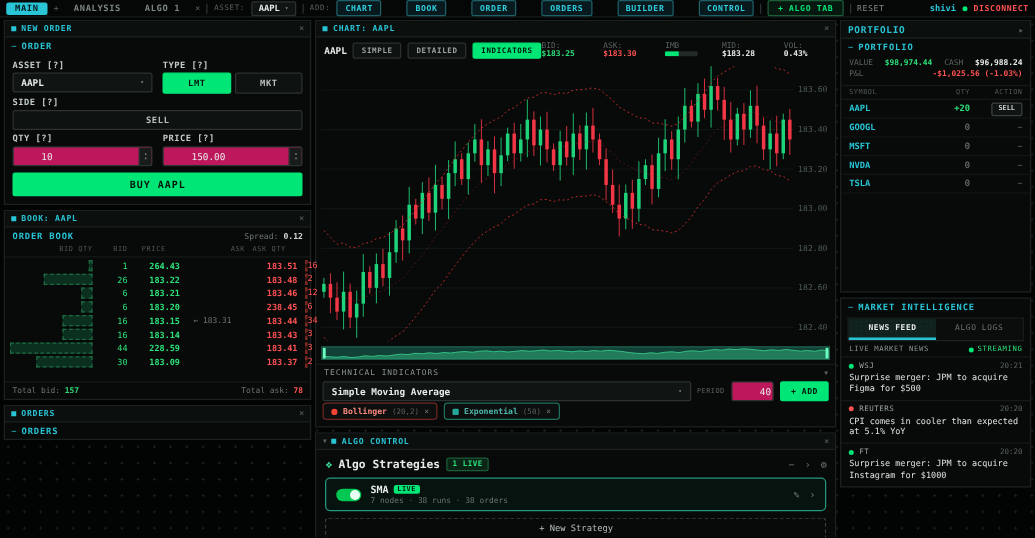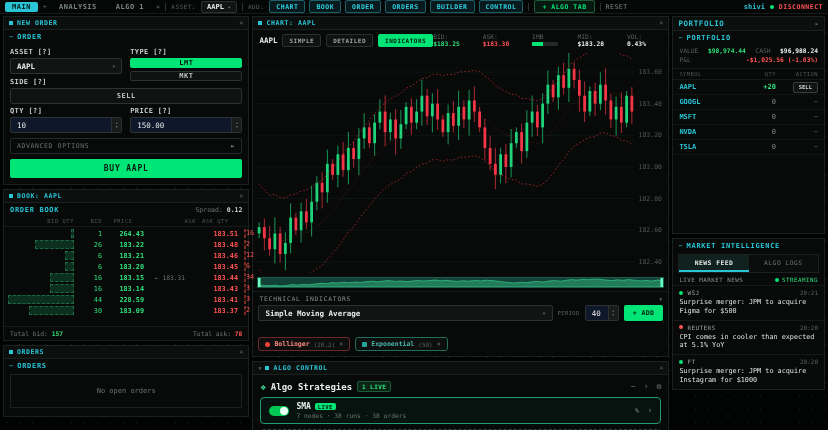--- a/index.html
+++ b/index.html
@@ -15,21 +15,21 @@
   
   .topbar{height:14px;background:#050707;border-bottom:1px solid #161c1a;display:flex;align-items:center;justify-content:space-between;padding:0 5px;white-space:nowrap;}
   .tb-left,.tb-right{display:flex;align-items:center;gap:5px;height:100%;}
   .tab{font-size:7px;font-weight:bold;color:#7d8784;padding:1px 7px;letter-spacing:.5px;cursor:pointer;}
   .tab.active{background:#29c5d6;color:#03181b;border-radius:2px;}
   .tb-glyph{color:#59635f;font-size:7px;}
   .divider{width:1px;height:8px;background:#2a3130;display:inline-block;}
   .tb-label{font-size:6px;color:#59635f;letter-spacing:.5px;}
   .tb-select{display:inline-flex;align-items:center;gap:4px;background:#101413;border:1px solid #2b3231;border-radius:2px;padding:1px 5px;font-size:7px;font-weight:bold;color:#e8ecea;}
   .chev{font-size:5px;color:#7d8784;}
-  .add-btns{display:inline-flex;gap:4px;}
+  .add-btns{display:inline-flex;gap:20px;}
   .add-btn{font-size:6.5px;font-weight:bold;color:#2fd0e0;background:#081a1d;border:1px solid #1d5f66;border-radius:2px;padding:1.5px 6px;letter-spacing:.5px;cursor:pointer;}
   .algo-tab-btn{font-size:6.5px;font-weight:bold;color:#00e676;background:#06180f;border:1px solid #1c5c38;border-radius:2px;padding:1.5px 7px;letter-spacing:.5px;font-family:inherit;cursor:pointer;}
   .tb-reset{font-size:6.5px;color:#7d8784;letter-spacing:.5px;cursor:pointer;}
   .user{font-size:7px;font-weight:bold;color:#29c5d6;}
   .status-dot{width:4px;height:4px;border-radius:50%;background:#00e676;display:inline-block;}
   .disconnect{font-size:6.5px;font-weight:bold;color:#ff5252;letter-spacing:.5px;cursor:pointer;}
   
   .main{display:flex;gap:3px;padding:2px 3px;align-items:flex-start;}
   .col{display:flex;flex-direction:column;gap:4px;}
   .col-left{width:247px;}
@@ -42,25 +42,25 @@
   .wh-title{font-size:6.5px;font-weight:bold;color:#29c5d6;letter-spacing:.6px;}
   .wh-close{color:#59635f;font-size:7px;cursor:pointer;}
   .section-head{display:flex;align-items:center;gap:4px;padding:3px 5px 2px;}
   .sec-minus{color:#29c5d6;font-size:7px;}
   .sec-title{font-size:7px;font-weight:bold;color:#29c5d6;letter-spacing:.7px;}
   
   .order-body{padding:2px 6px 6px;}
   .form-grid{display:grid;grid-template-columns:1fr 1fr;column-gap:8px;row-gap:2px;}
   .f-label{font-size:7px;font-weight:bold;color:#c3cbc8;letter-spacing:.4px;margin-top:3px;}
   .select{display:flex;align-items:center;justify-content:space-between;background:#101413;border:1px solid #2b3231;border-radius:2px;padding:3px 6px;font-size:7.5px;font-weight:bold;color:#e8ecea;height:16px;}
-  .btn-pair{display:flex;gap:3px;height:17px;flex-direction:column;}
+  .btn-pair{display:flex;gap:3px;height:17px;}
   .seg{flex:1;display:flex;align-items:center;justify-content:center;font-size:7px;font-weight:bold;border-radius:2px;border:1px solid #2b3231;background:#0e1211;color:#b9c1be;cursor:pointer;letter-spacing:.5px;}
   .seg.on{background:#00e676;border-color:#00e676;color:#02180c;}
   .side-row{display:flex;gap:3px;height:16px;margin-top:2px;}
-  .num-input{display:flex;align-items:stretch;justify-content:space-between;background:#0f172a;border:1px solid #2b3231;border-radius:2px;height:16px;overflow:hidden;}
+  .num-input{display:flex;align-items:stretch;justify-content:space-between;background:#be185d;border:1px solid #2b3231;border-radius:2px;height:16px;overflow:hidden;padding-left:16px;}
   .num-val{font-size:7.5px;color:#e8ecea;padding:3px 6px;}
   .stepper{display:flex;flex-direction:column;justify-content:center;border-left:1px solid #2b3231;background:#181d1c;width:10px;align-items:center;color:#8a9491;font-size:4px;line-height:4px;}
   .adv-row{display:flex;align-items:center;justify-content:space-between;border:1px solid #242b29;border-radius:2px;padding:3px 6px;margin-top:5px;font-size:6.5px;color:#6b7572;letter-spacing:.6px;cursor:pointer;}
   .buy-btn{width:100%;margin-top:5px;background:#00e676;color:#02180c;font-weight:bold;font-size:8px;letter-spacing:.8px;border:none;border-radius:2px;padding:5px 0;font-family:inherit;cursor:pointer;}
   
   .ob-toprow{display:flex;justify-content:space-between;align-items:center;padding:3px 6px 2px;}
   .ob-spread{font-size:6.5px;color:#6b7572;}
   .ob-spread b{color:#cfd6d3;}
   .ob-cols,.ob-row{display:grid;grid-template-columns:66px 28px 42px 52px 42px 1fr;align-items:center;height:11px;}
   .ob-cols{font-size:5.5px;color:#4d5754;letter-spacing:.5px;border-bottom:1px solid #141a18;padding:0 4px;}
@@ -96,21 +96,21 @@
   
   .ti{border-top:1px solid #151b19;padding:2px 5px 5px;}
   .ti-head{display:flex;justify-content:space-between;align-items:center;padding:1px 1px 3px;}
   .ti-title{font-size:6.3px;color:#8a9491;letter-spacing:.8px;}
   .ti-caret{font-size:5px;color:#59635f;}
   .ti-row{display:flex;align-items:center;gap:5px;}
   .ti-select{flex:1;height:16px;}
   .ti-period-label{font-size:5.5px;color:#59635f;letter-spacing:.4px;}
   .ti-period{width:34px;}
   .add-ind-btn{background:#00e676;color:#02180c;border:none;border-radius:2px;font-weight:bold;font-size:6.5px;padding:4px 9px;font-family:inherit;letter-spacing:.4px;cursor:pointer;}
-  .chips{display:flex;gap:5px;margin-top:16px;}
+  .chips{display:flex;gap:5px;margin-top:1px;}
   .chip{display:inline-flex;align-items:center;gap:4px;border:1px solid;border-radius:3px;padding:2px 6px;font-size:6.5px;background:#0c0f0e;cursor:pointer;}
   .chip-dot{width:5px;height:5px;border-radius:50%;display:inline-block;}
   .chip-name{font-weight:bold;}
   .chip-params{color:#59635f;font-size:6px;}
   .chip-x{color:#6b7572;font-size:6.5px;}
   
   .algo-body{padding:4px 7px 7px;}
   .algo-titlerow{display:flex;align-items:center;justify-content:space-between;padding:2px 0 5px;}
   .at-left{display:flex;align-items:center;gap:5px;}
   .algo-diamond{color:#3ddc97;font-size:9px;}
@@ -240,24 +240,20 @@
               </span>
             </div>
             <div class="num-input">
               <span class="num-val">150.00</span>
               <span class="stepper">
                 <span>▴</span>
                 <span>▾</span>
               </span>
             </div>
           </div>
-          <div class="adv-row">
-            <span>ADVANCED OPTIONS</span>
-            <span>►</span>
-          </div>
           <button class="buy-btn">BUY AAPL</button>
         </div>
       </div>
 
       <div class="win">
         <div class="win-header">
           <span class="wh-left">
               <span class="sq"></span>
             <span class="wh-title">BOOK: AAPL</span>
             </span>
@@ -318,21 +314,21 @@
                 <span class="ob-askqty">12</span>
               </div>
             </div>
             <div class="ob-row">
               <div class="ob-bidbar-wrap">
                 <span class="ob-bidbar" style="width: 13.6364%;"></span>
               </div>
               <span class="ob-bidqty">6</span>
               <span class="ob-bid">183.20</span>
               <span class="ob-mid"></span>
-              <span class="ob-ask">183.45</span>
+              <span class="ob-ask">238.45</span>
               <div class="ob-askarea">
                 <span class="ob-askbar" style="width: 17.6471%;"></span>
                 <span class="ob-askqty">6</span>
               </div>
             </div>
             <div class="ob-row">
               <div class="ob-bidbar-wrap">
                 <span class="ob-bidbar" style="width: 36.3636%;"></span>
               </div>
               <span class="ob-bidqty">16</span>
@@ -397,21 +393,20 @@
           <span class="wh-left">
               <span class="sq"></span>
             <span class="wh-title">ORDERS</span>
             </span>
           <span class="wh-close">×</span>
         </div>
         <div class="section-head">
           <span class="sec-minus">−</span>
           <span class="sec-title">ORDERS</span>
         </div>
-        <div class="empty-box">No open orders</div>
       </div>
     </div>
 
     <div class="col col-center">
 
       <div class="win">
         <div class="win-header">
           <span class="wh-left">
               <span class="sq"></span>
             <span class="wh-title">CHART: AAPL</span>

